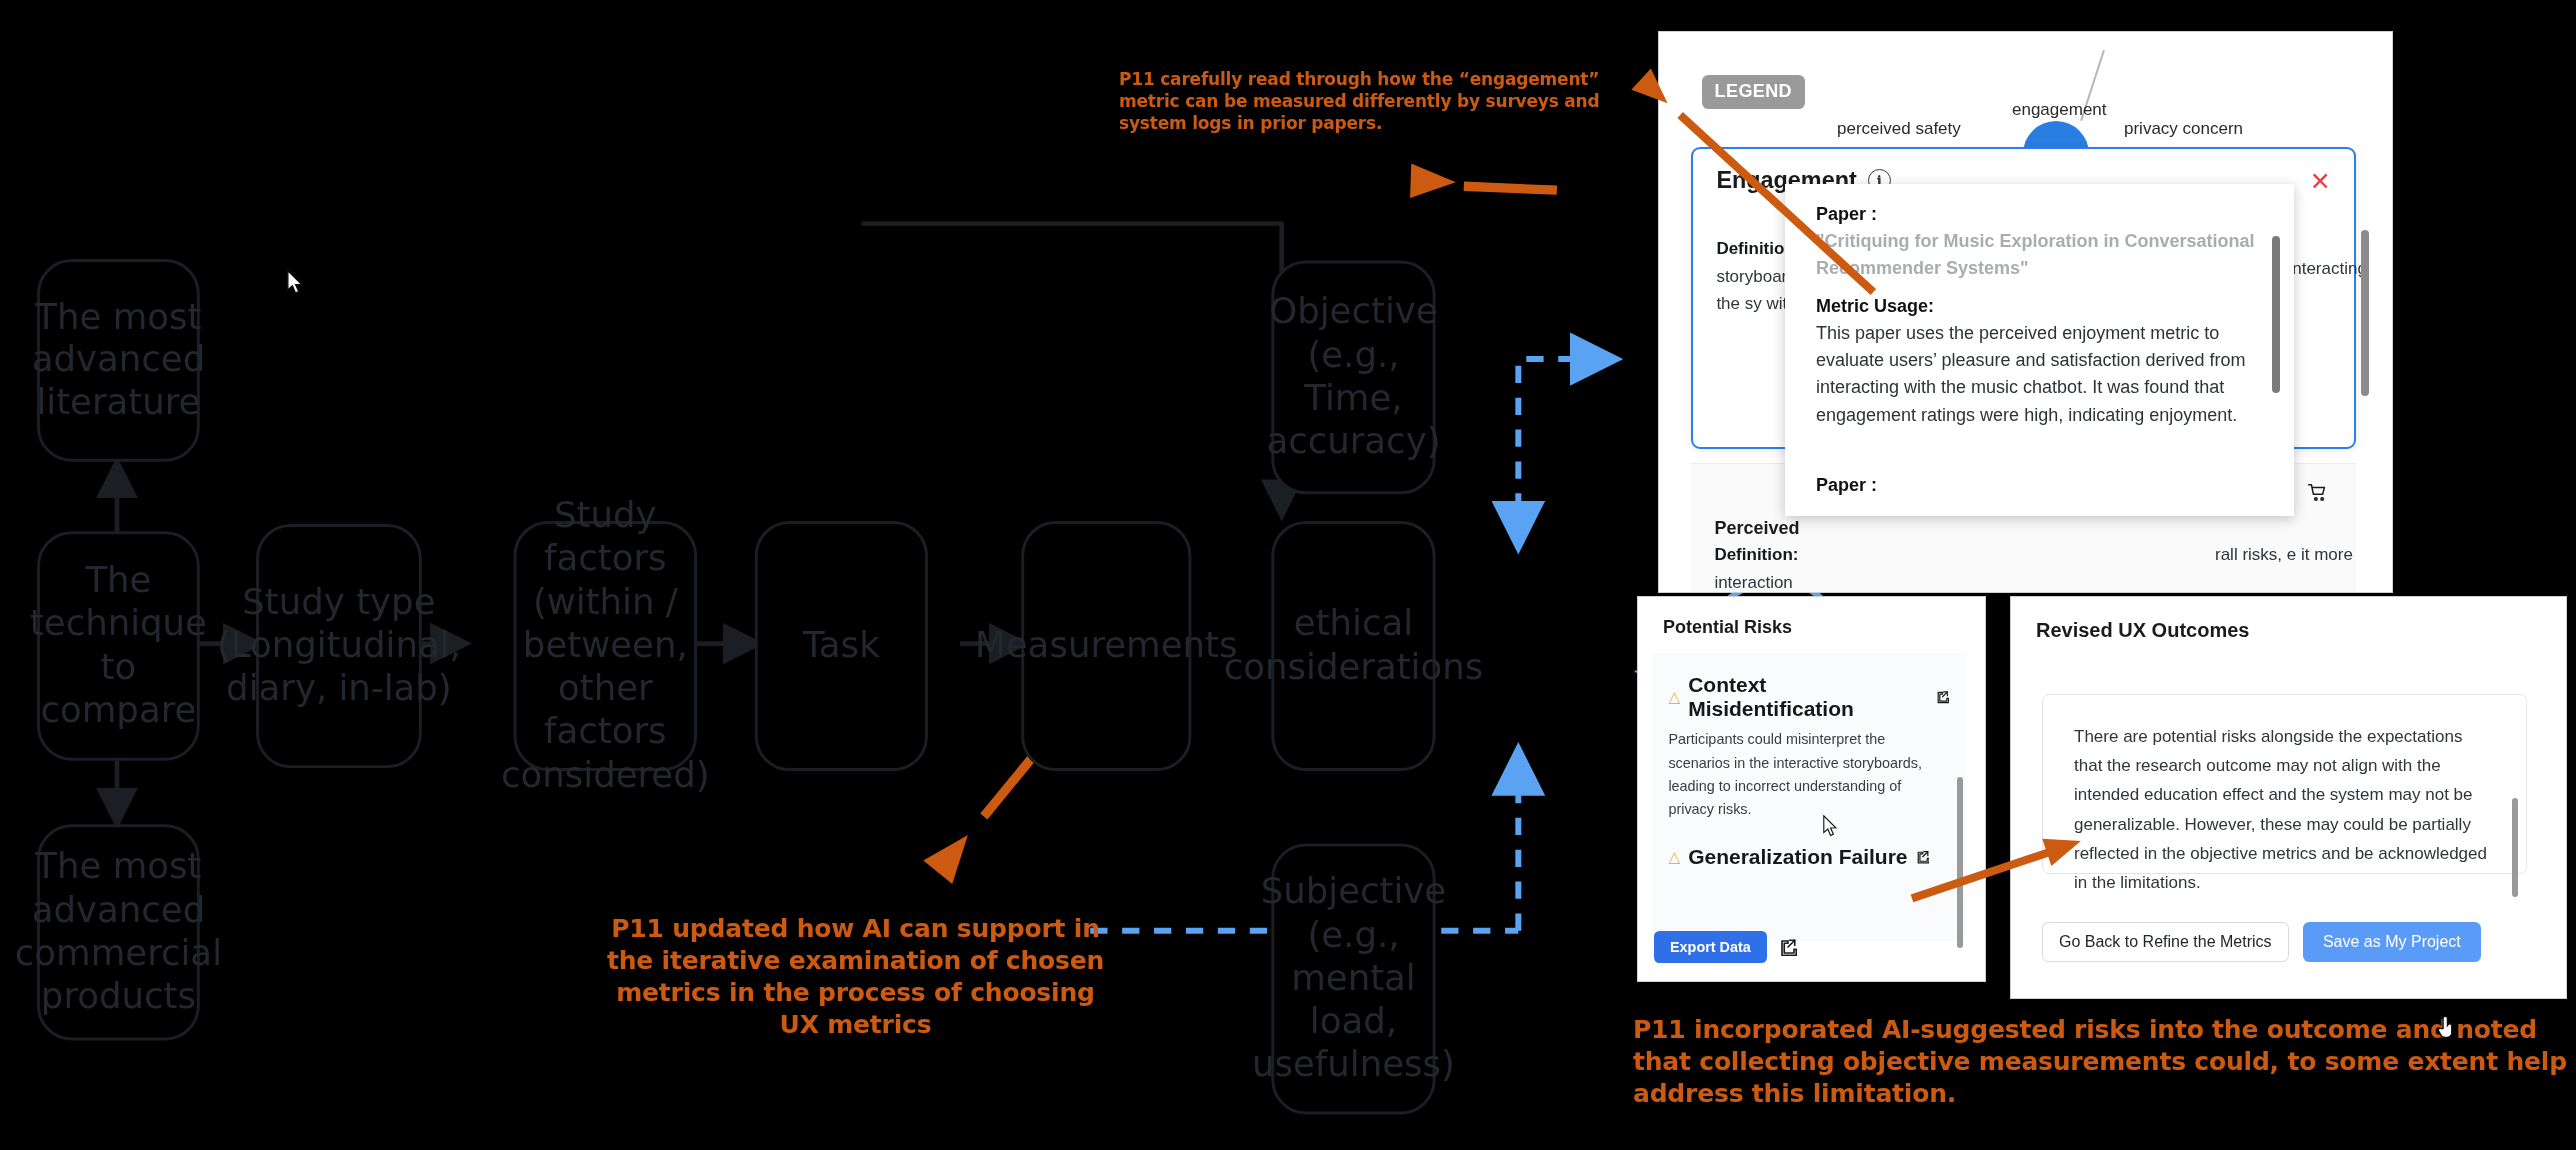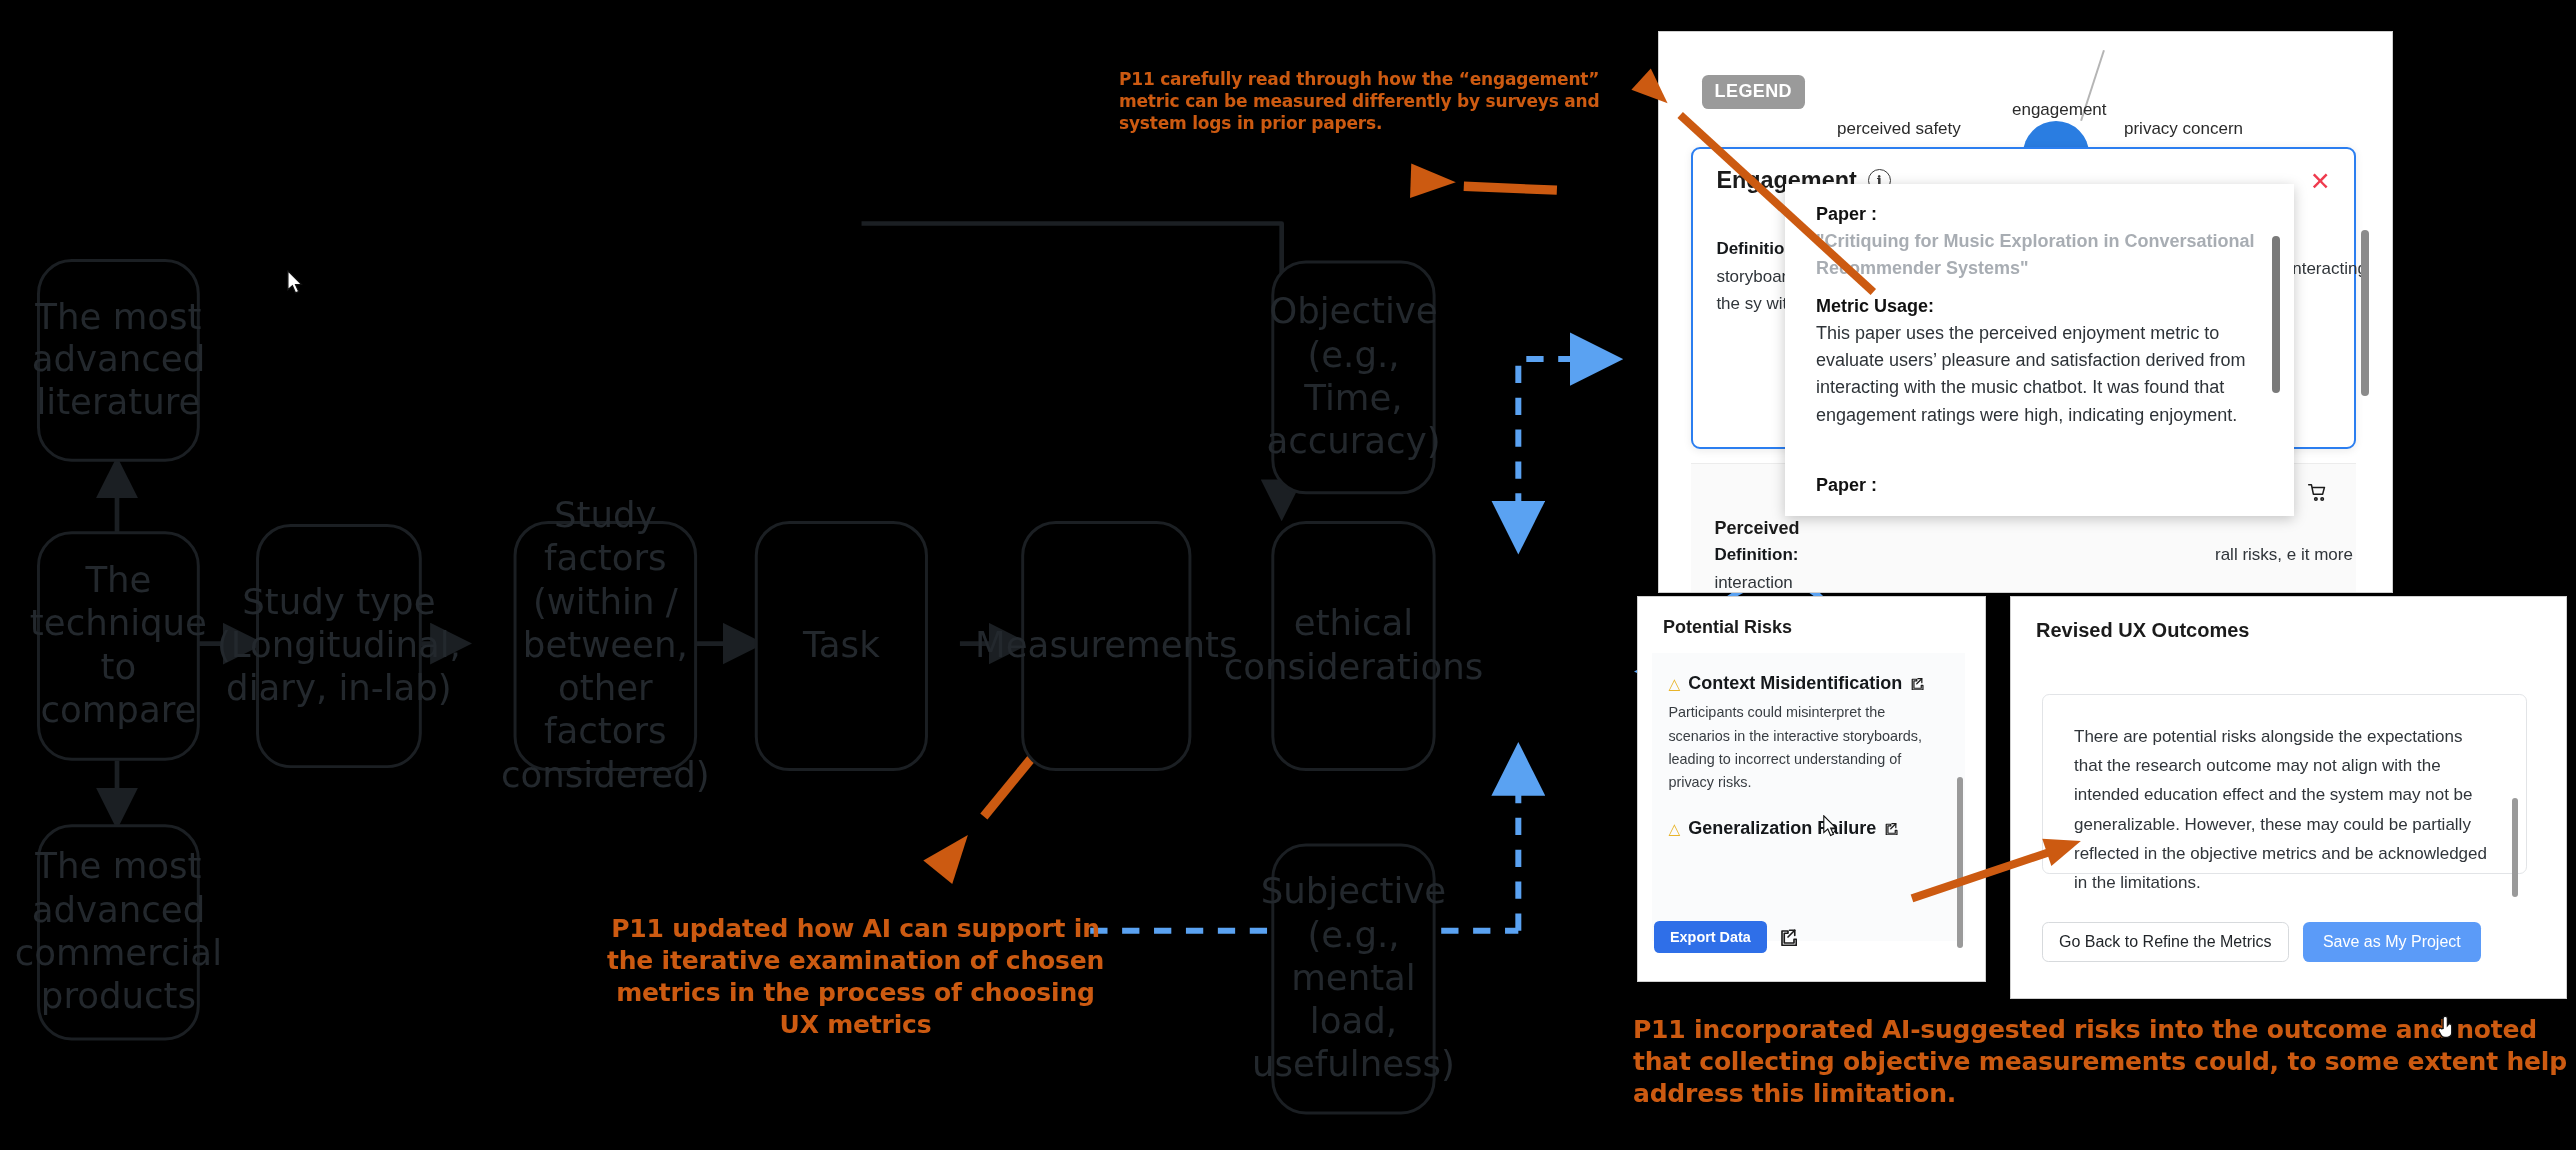--- a/index.html
+++ b/index.html
@@ -133,29 +133,29 @@
   
   #panel-risks { left:1637px; top:596px; width:349px; height:386px; }
   #risks-title { position:absolute; left:25px; top:20px; font-size:18px; font-weight:bold; color:#1b1b1b; }
   #risks-body {
     position:absolute; left:14.4px; top:56px; width:313px; height:288px;
     background:#fafbfc; padding:20px 16px 0 16px; overflow:hidden;
   }
   .risk-head { display:flex; align-items:center; gap:8px; margin-top:23.4px; }
   .risk-head.first { margin-top:0; }
   .warn-icon { color:#e8b42a; font-size:15.3px; line-height:1; }
-  .risk-name { font-size:18px; font-weight:bold; color:#15181b; }
+  .risk-name { font-size:21px; font-weight:bold; color:#15181b; }
   .ext-icon { width:13.5px; height:13.5px; }
   .risk-text { font-size:14.4px; color:#383d42; line-height:1.62; margin-top:7.2px; }
   #risks-scrollbar {
     position:absolute; right:21.6px; top:180px; width:6.3px; height:171px;
     background:#9a9a9a; border-radius:4.5px;
   }
   #risks-cursor { position:absolute; left:184px; top:218px; }
-  #export-row { position:absolute; left:16px; bottom:28px; display:flex; align-items:center; gap:12.6px;justify-content:flex-end; }
+  #export-row { position:absolute; left:16px; bottom:18px; display:flex; align-items:center; gap:12.6px;justify-content:flex-end; }
   #export-btn {
     background:#2f6fe8; color:#fff; font-size:14.4px; font-weight:600;
     padding:8px 16px; border-radius:5.4px; border:none; cursor:pointer;
   }
   #export-ext { width:18px; height:18px; }
 
   
   #panel-outcomes { left:2010px; top:596px; width:557px; height:403px; }
   #outcomes-title { position:absolute; left:25px; top:21.6px; font-size:20px; font-weight:bold; color:#1b1b1b; }
   #outcomes-box {

